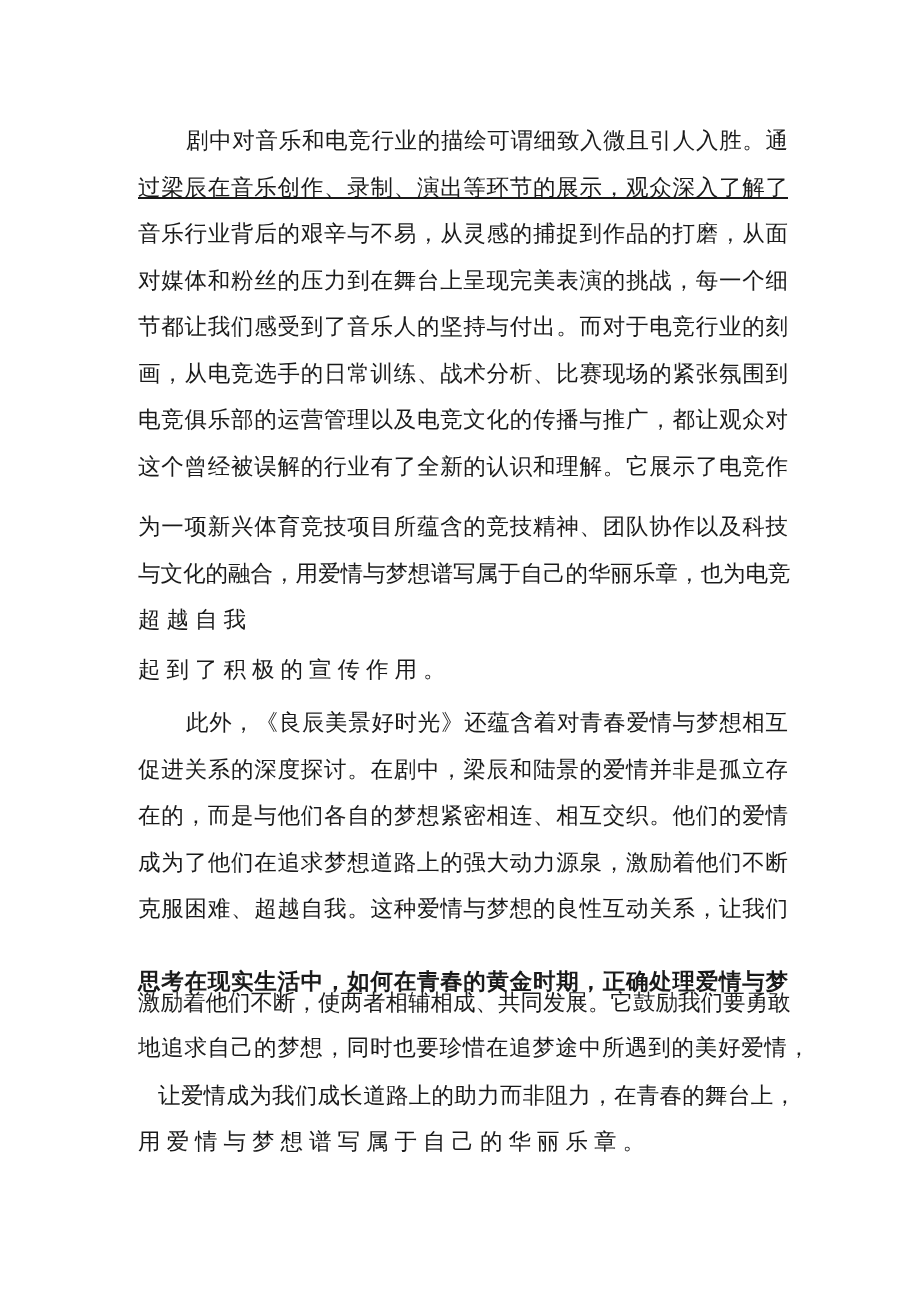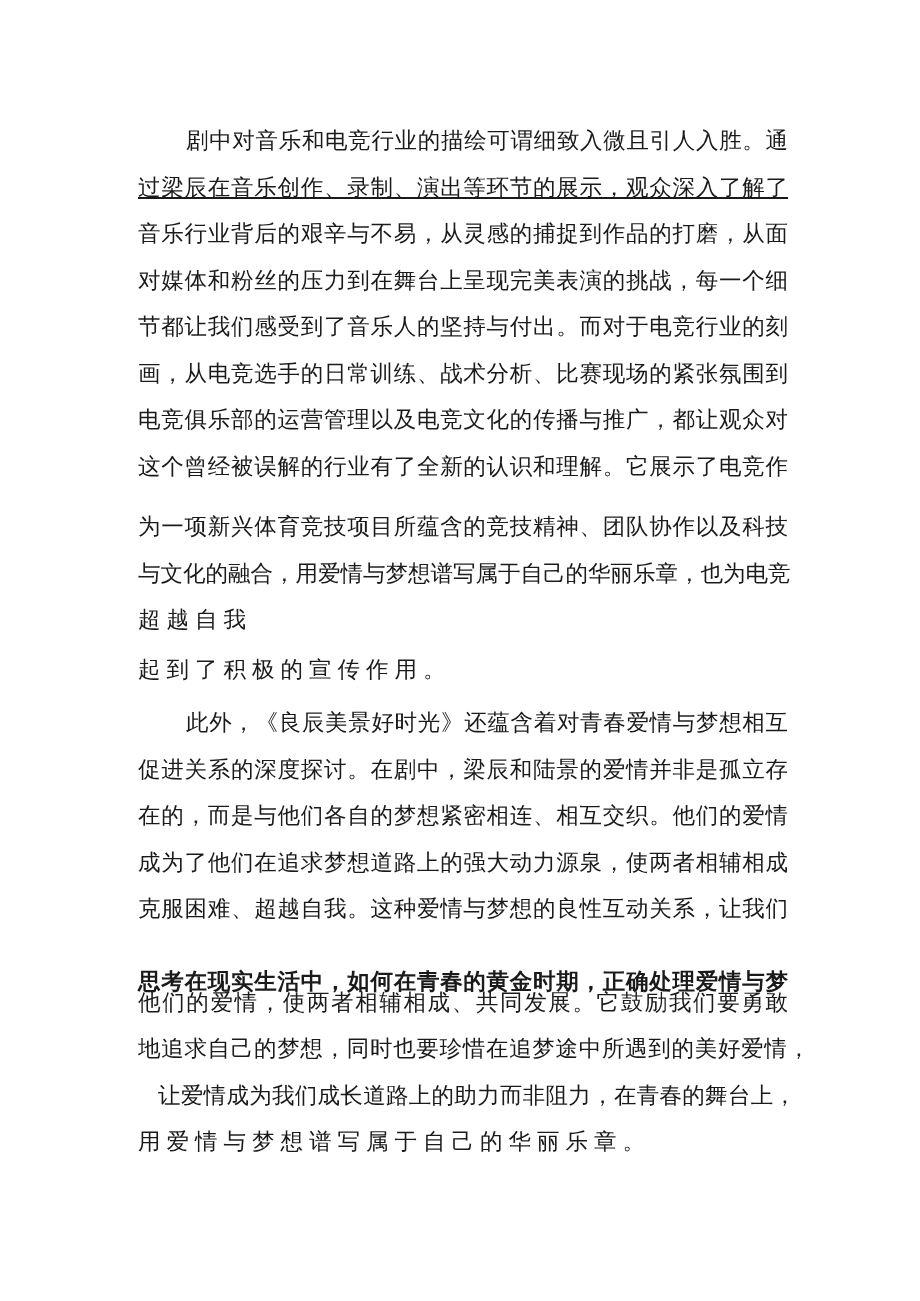--- a/index.html
+++ b/index.html
@@ -10,21 +10,21 @@
     left: 138px;
     height: 28px;
     line-height: 28px;
     font-family: "DejaVu Sans", "Liberation Sans", sans-serif;
     font-size: 22.5px;
     color: #1a1a1a;
     white-space: nowrap;
   }
   .line.full { width: 650px; text-align: justify; text-align-last: justify; }
   .line.indent { left: 186px; width: 602px; }
-  .line.wide { width: 672px; }
+  .line.wide { width: 672px; font-family: Liberation Serif, serif; }
   .line.mid { width: 638px; }
   .line.short { letter-spacing: 6px; }
 </style>
 </head>
 <body>
 
 <div class="page">
 
   <div>
     <div class="line full indent" style="top:126px;">剧中对音乐和电竞行业的描绘可谓细致入微且引人入胜。通</div>
@@ -38,21 +38,21 @@
     <div class="line full" style="top:512px;">为一项新兴体育竞技项目所蕴含的竞技精神、团队协作以及科技</div>
     <div class="line full" style="top:559px;">与文化的融合，用爱情与梦想谱写属于自己的华丽乐章，也为电竞</div>
     <div class="line short" style="top:605px;">超越自我</div>
     <div class="line short" style="top:655px;">起到了积极的宣传作用。</div>
   </div>
 
   <div>
     <div class="line full indent" style="top:708px;">此外，《良辰美景好时光》还蕴含着对青春爱情与梦想相互</div>
     <div class="line full" style="top:755px;">促进关系的深度探讨。在剧中，梁辰和陆景的爱情并非是孤立存</div>
     <div class="line full" style="top:801px;">在的，而是与他们各自的梦想紧密相连、相互交织。他们的爱情</div>
-    <div class="line full" style="top:848px;">成为了他们在追求梦想道路上的强大动力源泉，使两者相辅相成</div>
+    <div class="line full" style="top:848px;">成为了他们在追求梦想道路上的强大动力源泉，激励着他们不断</div>
     <div class="line full" style="top:894px;">克服困难、超越自我。这种爱情与梦想的良性互动关系，让我们</div>
     <div class="line full" style="top:967px;font-weight:bold;">思考在现实生活中，如何在青春的黄金时期，正确处理爱情与梦</div>
-    <div class="line full" style="top:988px;">他们的爱情，使两者相辅相成、共同发展。它鼓励我们要勇敢</div>
+    <div class="line full" style="top:988px;">激励着他们不断，使两者相辅相成、共同发展。它鼓励我们要勇敢</div>
     <div class="line full wide" style="top:1034px;">地追求自己的梦想，同时也要珍惜在追梦途中所遇到的美好爱情，</div>
     <div class="line full mid" style="top:1081px;margin-left:20px;">让爱情成为我们成长道路上的助力而非阻力，在青春的舞台上，</div>
     <div class="line short" style="top:1127px;">用爱情与梦想谱写属于自己的华丽乐章。</div>
   </div>
 </div>
 
 </body></html>

